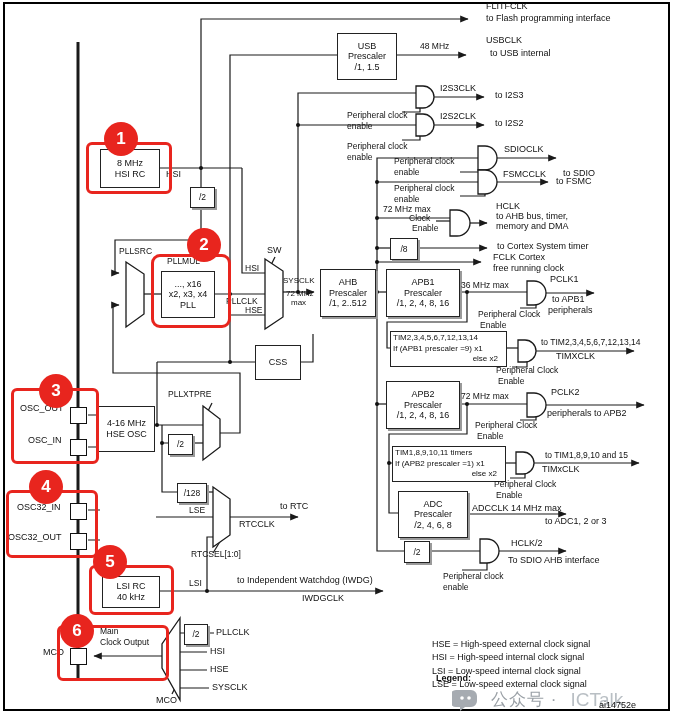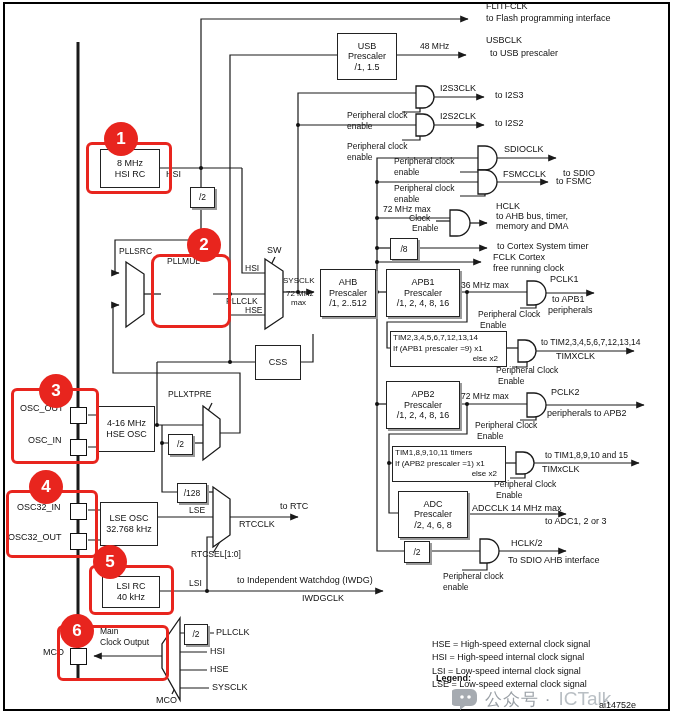--- a/index.html
+++ b/index.html
@@ -16,21 +16,21 @@
   .tm .r{align-self:flex-end;padding-right:8px;}
   .lb{position:absolute;font-size:9px;white-space:nowrap;z-index:3;line-height:1.1;}
   .s85{font-size:8.5px;text-align:right;}
   .s8{font-size:8px;}
   .pin{position:absolute;width:15px;height:15px;background:#fff;border:1.6px solid #111;z-index:2;}
   .rbox{position:absolute;border:3.5px solid #e8251e;border-radius:6px;z-index:4;pointer-events:none;}
   .callout{position:absolute;width:34px;height:34px;border-radius:50%;background:#e8251e;color:#fff;
            font-size:17px;font-weight:bold;display:flex;align-items:center;justify-content:center;z-index:5;}
   .legend{position:absolute;z-index:3;font-size:9px;line-height:1.1;}
   .legend .t{font-weight:bold;margin-top:48px;}
-  .wm{position:absolute;z-index:6;display:flex;gap:7px;color:#9aa0a6;}
+  .wm{position:absolute;z-index:6;display:flex;align-items:center;gap:13px;color:#9aa0a6;}
   .wm .txt{font-size:17px;letter-spacing:1px;}
   .wm .lt{color:#b9bfc4;font-size:19px;}
   .figid{position:absolute;z-index:7;font-size:9px;}
 </style>
 </head>
 <body>
 
 <div id="stage">
   <div class="frame"></div>
 
@@ -167,20 +167,25 @@
   <div class="bx" style="left:100px;top:149px;width:58px;height:37px">
     <div>8 MHz</div>
     <div>HSI RC</div>
   </div>
   <div class="bx dv sh" style="left:190px;top:187px;width:23px;height:19px">/2</div>
   <div class="bx" style="left:337px;top:33px;width:58px;height:45px">
     <div>USB</div>
     <div>Prescaler</div>
     <div>/1, 1.5</div>
   </div>
+  <div class="bx" style="left:161px;top:271px;width:52px;height:45px">
+    <div>..., x16</div>
+    <div>x2, x3, x4</div>
+    <div>PLL</div>
+  </div>
   <div class="bx" style="left:255px;top:345px;width:44px;height:33px">CSS</div>
   <div class="bx sh" style="left:320px;top:269px;width:54px;height:46px">
     <div>AHB</div>
     <div>Prescaler</div>
     <div>/1, 2..512</div>
   </div>
   <div class="bx sh" style="left:386px;top:269px;width:72px;height:46px">
     <div>APB1</div>
     <div>Prescaler</div>
     <div>/1, 2, 4, 8, 16</div>
@@ -206,41 +211,37 @@
     <div>Prescaler</div>
     <div>/2, 4, 6, 8</div>
   </div>
   <div class="bx dv sh" style="left:404px;top:541px;width:24px;height:20px">/2</div>
   <div class="bx" style="left:98px;top:406px;width:55px;height:44px">
     <div>4-16 MHz</div>
     <div>HSE OSC</div>
   </div>
   <div class="bx dv sh" style="left:168px;top:434px;width:23px;height:19px">/2</div>
   <div class="bx dv sh" style="left:177px;top:483px;width:28px;height:18px">/128</div>
-  <div class="bx" style="left:100px;top:502px;width:56px;height:42px">
-    <div>LSE OSC</div>
-    <div>32.768 kHz</div>
-  </div>
   <div class="bx" style="left:102px;top:576px;width:56px;height:30px">
     <div>LSI RC</div>
     <div>40 kHz</div>
   </div>
   <div class="bx dv sh" style="left:184px;top:624px;width:22px;height:19px">/2</div>
 
   <div class="pin" style="left:70px;top:407px"></div>
   <div class="pin" style="left:70px;top:439px"></div>
   <div class="pin" style="left:70px;top:503px"></div>
   <div class="pin" style="left:70px;top:533px"></div>
   <div class="pin" style="left:70px;top:648px"></div>
 
   <div class="lb" style="left:486px;top:2px">FLITFCLK</div>
   <div class="lb" style="left:486px;top:14px">to Flash programming interface</div>
   <div class="lb s85" style="left:420px;top:42px">48 MHz</div>
   <div class="lb" style="left:486px;top:36px">USBCLK</div>
-  <div class="lb" style="left:490px;top:49px">to USB prescaler</div>
+  <div class="lb" style="left:490px;top:49px">to USB internal</div>
   <div class="lb" style="left:440px;top:84px">I2S3CLK</div>
   <div class="lb" style="left:495px;top:91px">to I2S3</div>
   <div class="lb s85" style="left:347px;top:111px">Peripheral clock</div>
   <div class="lb s85" style="left:347px;top:122px">enable</div>
   <div class="lb" style="left:440px;top:112px">I2S2CLK</div>
   <div class="lb" style="left:495px;top:119px">to I2S2</div>
   <div class="lb s85" style="left:347px;top:142px">Peripheral clock</div>
   <div class="lb s85" style="left:347px;top:153px">enable</div>
   <div class="lb" style="left:504px;top:145px">SDIOCLK</div>
   <div class="lb" style="left:563px;top:169px">to SDIO</div>

